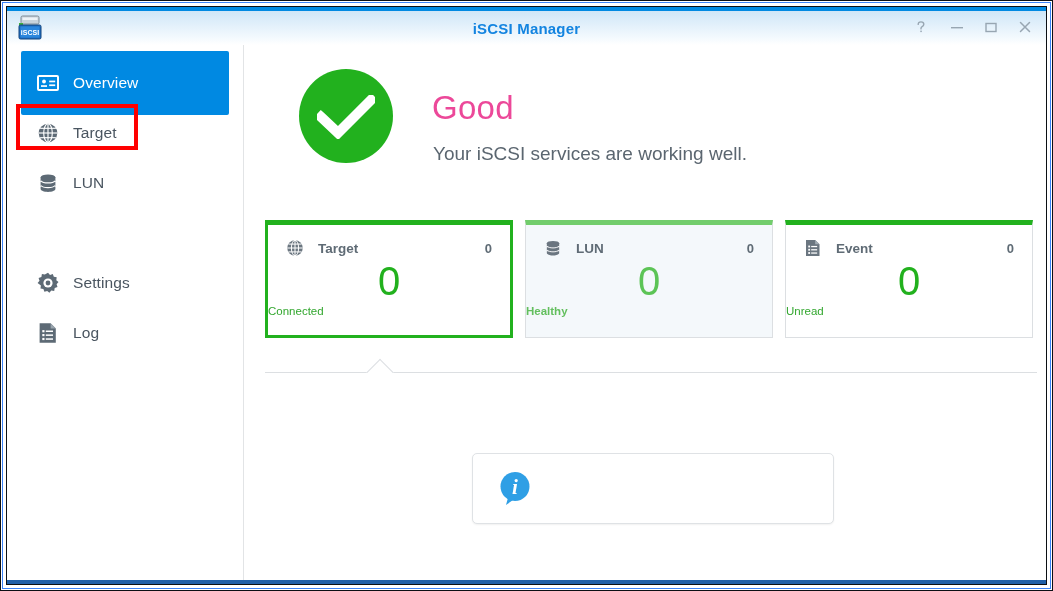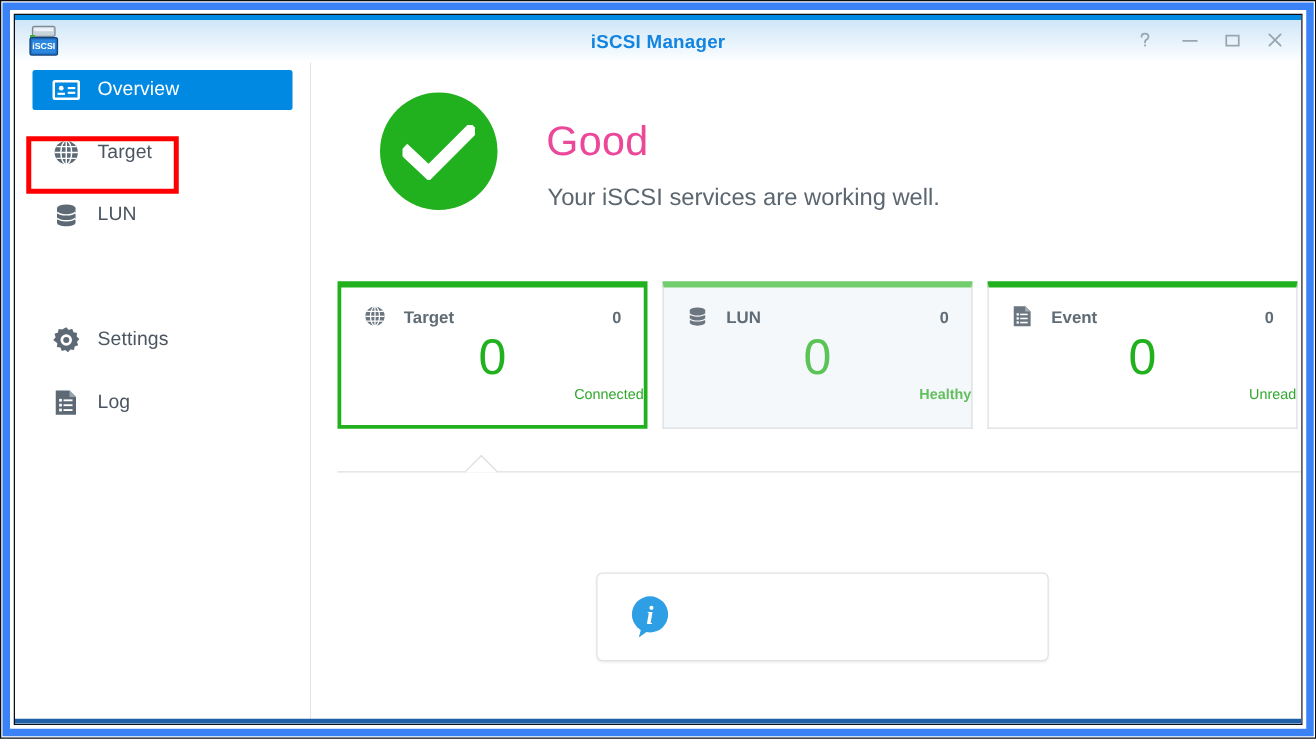--- a/index.html
+++ b/index.html
@@ -10,21 +10,21 @@
   }
   
   #window{
     position:absolute;left:0;top:0;width:1053px;height:591px;
     box-sizing:border-box;
     border:1px solid #0b0f14;
     background:#ffffff;
   }
   #frame-inner{
     position:absolute;left:1px;top:1px;right:1px;bottom:1px;
-    border:6px solid #3b82f6;
+    border:1px solid #3b82f6;
     box-sizing:border-box;
     background:#ffffff;
   }
   #frame-inner2{
     position:absolute;left:3px;top:3px;right:3px;bottom:3px;
     border:1px solid #0b0f14;
     box-sizing:border-box;
     background:#ffffff;
     overflow:hidden;
   }
@@ -65,21 +65,21 @@
     border-right:1px solid #e2e4e6;
   }
   #main{
     position:absolute;left:237px;top:0;right:0;bottom:0;
     background:#ffffff;
     overflow:hidden;
   }
 
   
   .nav-item{
-    position:absolute;left:14px;width:208px;height:32px;
+    position:absolute;left:14px;width:208px;height:64px;
     display:flex;align-items:center;
     border-radius:2px;
     cursor:default;
   }
   .nav-item .nav-ico{
     width:26px;height:26px;margin-left:14px;margin-right:12px;
     flex:none;display:flex;align-items:center;justify-content:center;
   }
   .nav-item .nav-lbl{
     font-size:15.5px;color:#4a5560;letter-spacing:.1px;
@@ -155,21 +155,21 @@
     font-size:13.5px;font-weight:bold;color:#5f6b75;
   }
   .card-head .c-count{
     position:absolute;right:18px;font-size:13px;font-weight:bold;color:#5f6b75;
   }
   .card-big{
     position:absolute;left:0;right:0;top:34px;text-align:center;
     font-size:40px;color:#22b11e;line-height:44px;font-weight:400;
   }
   .card-sub{
-    position:absolute;left:0;right:0;top:80px;text-align:right;
+    position:absolute;left:0;right:0;top:80px;text-align:left;
     font-size:11.5px;color:#33a72f;
   }
   .card.hover .card-big{color:#5cc456;}
   .card.hover .card-sub{color:#63bf5e;font-weight:bold;}
 
   
   #divider{
     position:absolute;left:21px;top:327px;width:772px;height:1px;
     background:#dcdfe2;
   }

